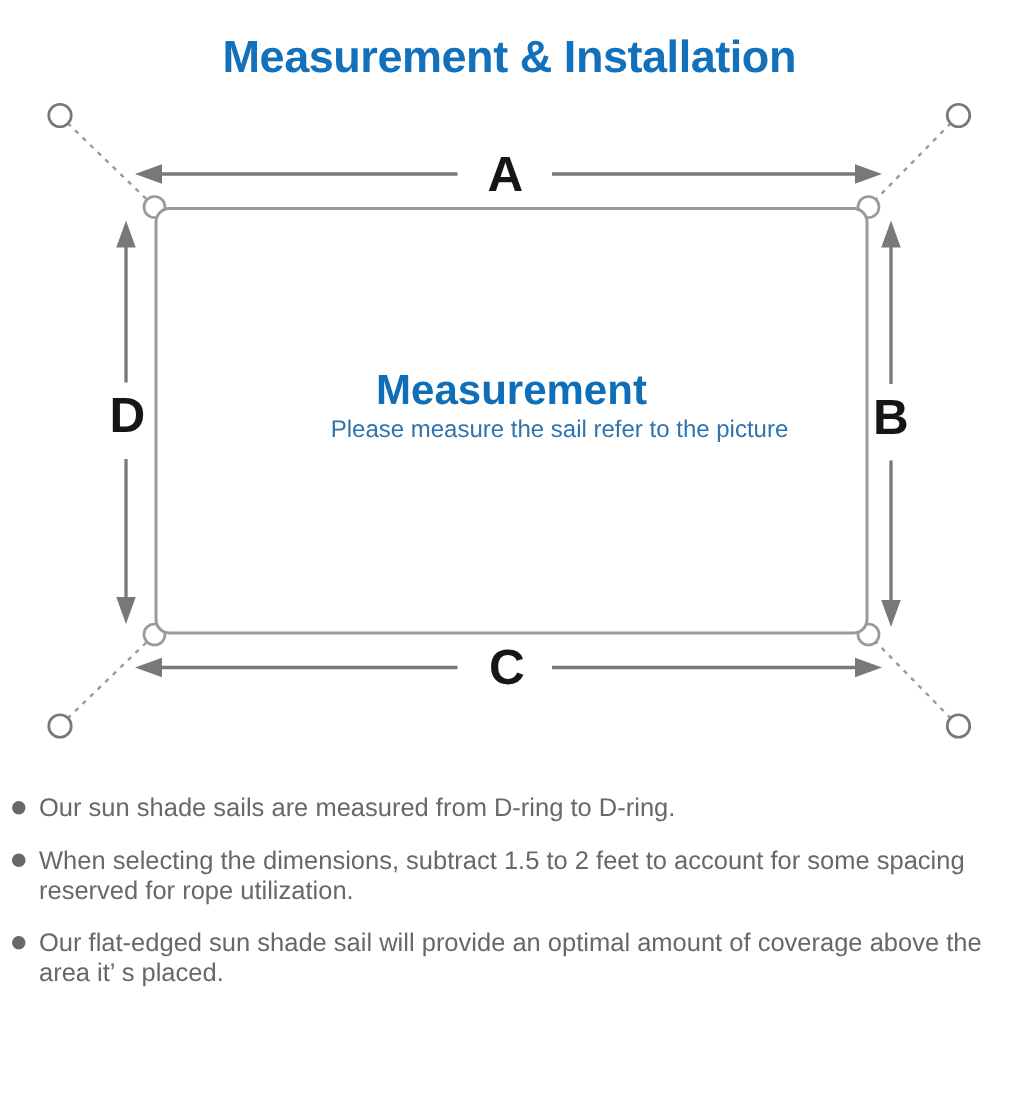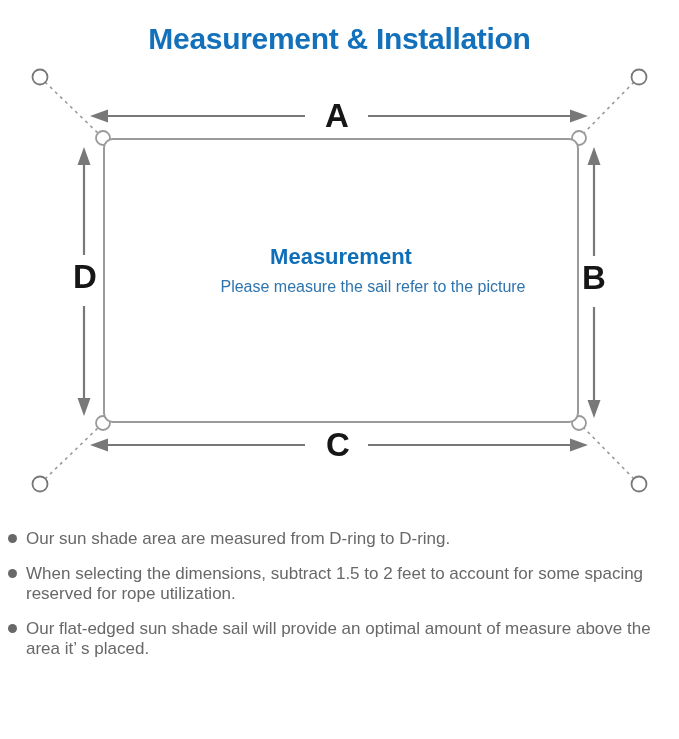--- a/index.html
+++ b/index.html
@@ -46,21 +46,21 @@
   }
   .label-a { left: 307px; top: 98px; }
   .label-b { left: 564px; top: 260px; }
   .label-c { left: 308px; top: 427px; }
   .label-d { left: 55px;  top: 259px; }
   .diagram-heading {
     position: absolute;
     left: 105px; top: 244px;
     width: 472px;
     text-align: center;
-    font-size: 22px;
+    font-size: 28px;
     font-weight: bold;
     color: var(--heading_blue, #0F6EB8);
   }
   .diagram-subheading {
     position: absolute;
     left: 105px; top: 278px;
     width: 536px;
     text-align: center;
     font-size: 16px;
     color: var(--subheading_blue, #2E74AE);
@@ -149,25 +149,25 @@
   <div class="dim-label label-b">B</div>
   <div class="dim-label label-c">C</div>
   <div class="dim-label label-d">D</div>
 
   <div class="diagram-heading">Measurement</div>
   <div class="diagram-subheading">Please measure the sail refer to the picture</div>
 
   <ul class="notes">
     <li class="note">
       <span class="dot"></span>
-      <span class="note-text">Our sun shade area are measured from D-ring to D-ring.</span>
+      <span class="note-text">Our sun shade sails are measured from D-ring to D-ring.</span>
     </li>
     <li class="note">
       <span class="dot"></span>
       <span class="note-text">When selecting the dimensions, subtract 1.5 to 2 feet to account for some spacing reserved for rope utilization.</span>
     </li>
     <li class="note">
       <span class="dot"></span>
-      <span class="note-text">Our flat-edged sun shade sail will provide an optimal amount of measure above the area it’ s placed.</span>
+      <span class="note-text">Our flat-edged sun shade sail will provide an optimal amount of coverage above the area it’ s placed.</span>
     </li>
   </ul>
 
 </div>
 
 </body></html>

